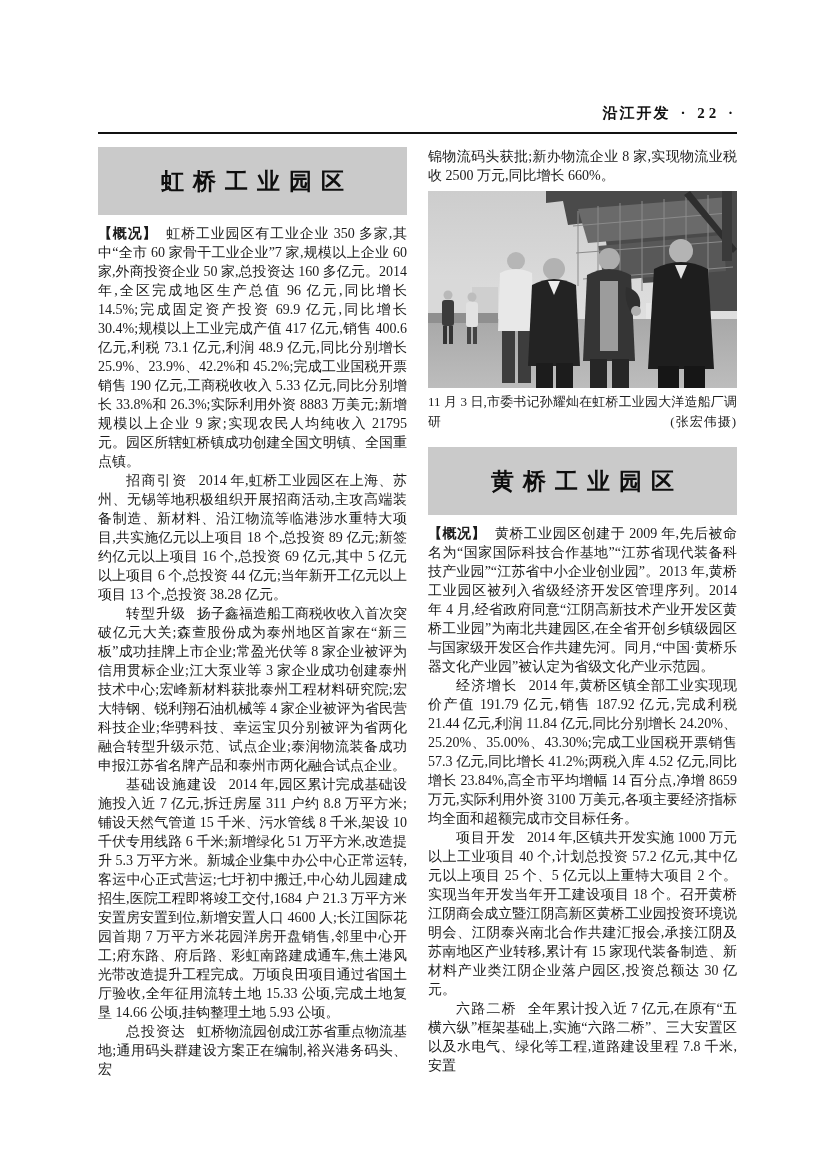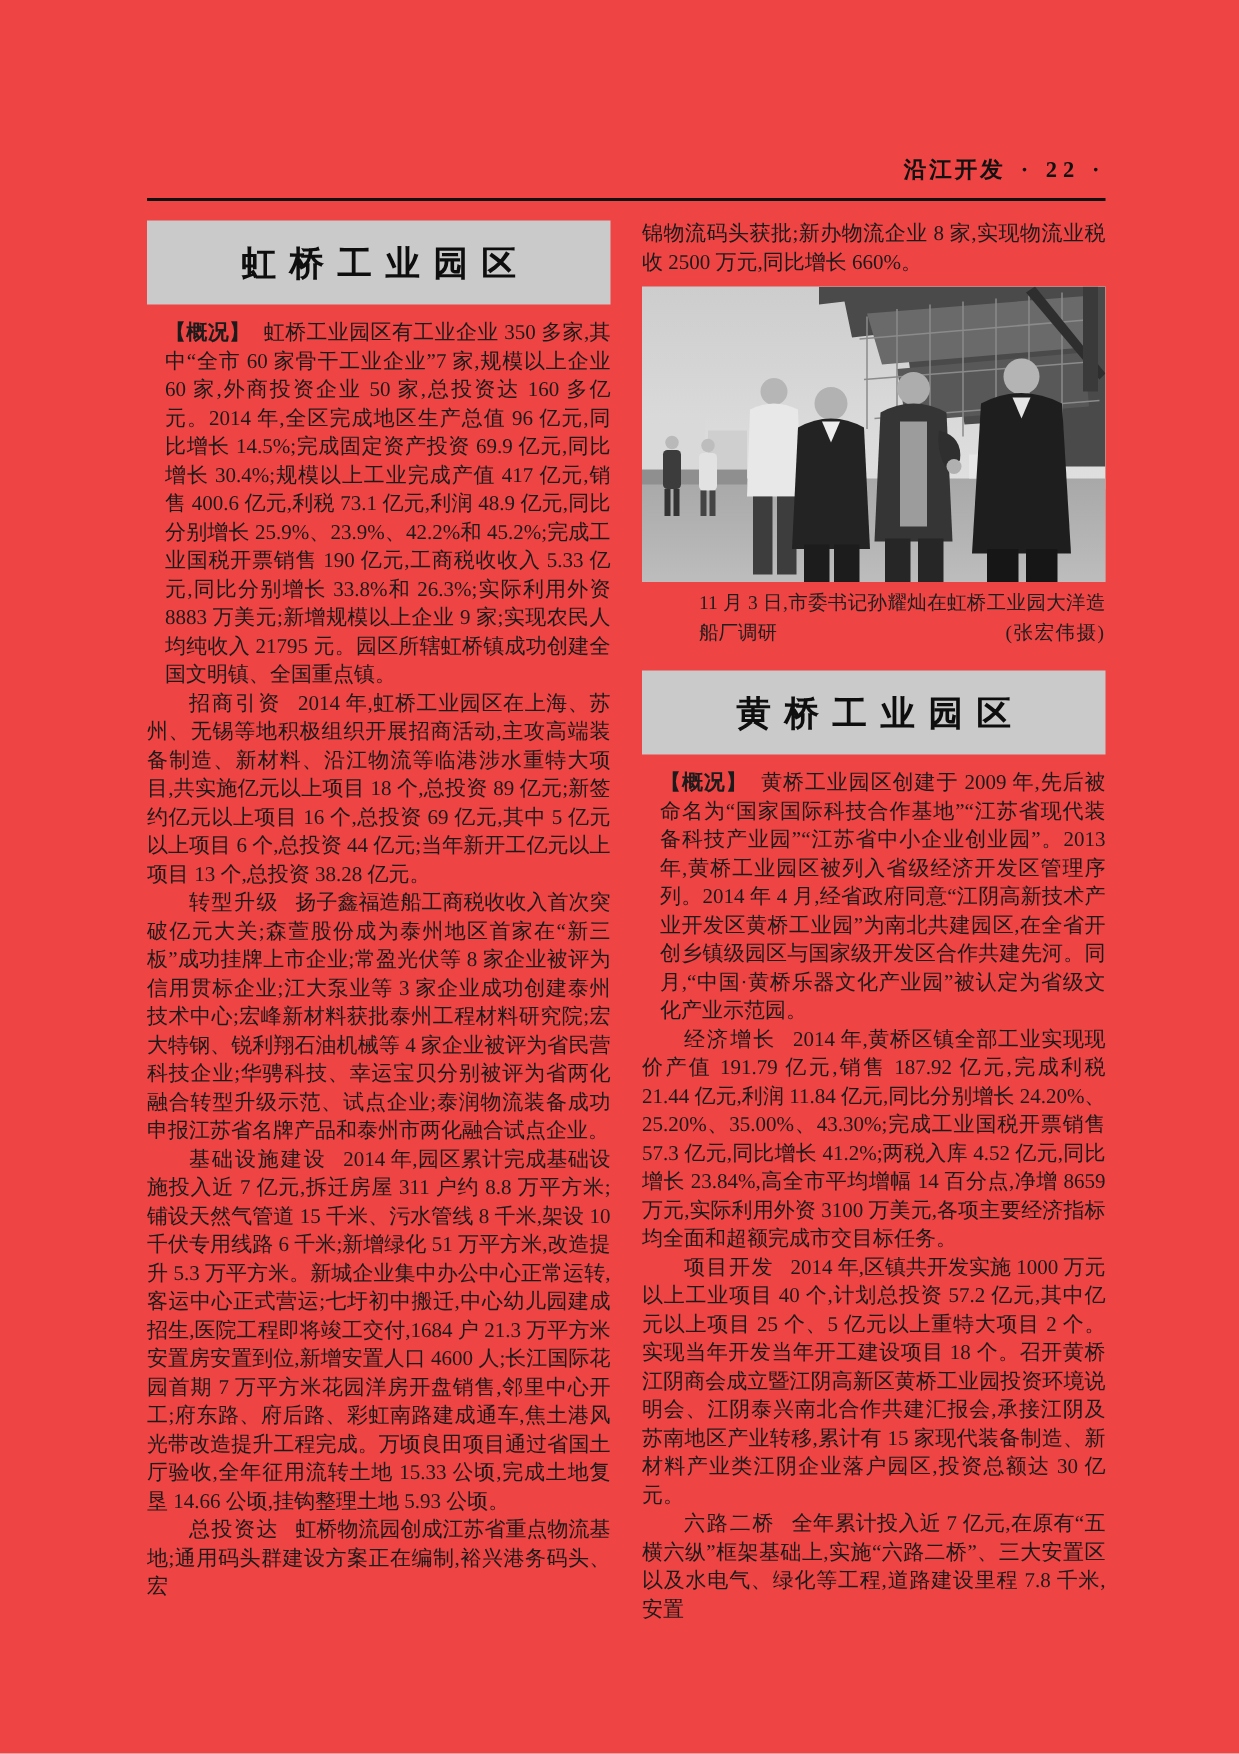--- a/index.html
+++ b/index.html
@@ -1,51 +1,51 @@
 <!DOCTYPE html>
 <html><head>
 <meta charset="utf-8">
 <style>
   * { margin:0; padding:0; box-sizing:border-box; }
   html,body { background:#e9e9e9; }
   .page {
-    width:826px; height:1169px; background:#ef4444; margin:0 auto;
+    width:826px; height:1169px; background:#ffffff; margin:0 auto;
     position:relative; overflow:hidden;
     padding:104px 89px 0 98px;
     font-family:"Liberation Serif", serif;
     color:#1b1b1b;
   }
   
   .page-header { display:flex; justify-content:flex-end; align-items:baseline;
     font-size:15px; font-weight:bold; letter-spacing:2px; color:#111; }
   .page-header .pageno { margin-left:10px; letter-spacing:4px; }
   .header-rule { border:none; border-top:2.5px solid #111; margin-top:9px; }
 
   
   .columns { display:flex; gap:21px; margin-top:13px; }
   .col { width:309px; flex:0 0 309px; }
 
   .title-box {
-    background:#cacaca; height:56px; display:flex; align-items:center; justify-content:center;
+    background:#cacaca; height:68px; display:flex; align-items:center; justify-content:center;
     font-family:"Liberation Sans", sans-serif; font-weight:bold;
     font-size:23px; letter-spacing:9px; color:#0e0e0e; text-indent:9px;
     margin-bottom:9px;
   }
   .title-box.second { margin-top:15px; }
 
   .body-text { font-size:14px; line-height:19px; text-align:justify; }
   .para { text-indent:2em; }
-  .para-overview { text-indent:0;margin-left:12px; }
+  .para-overview { text-indent:0; }
   .overview-label { font-family:"Liberation Sans", sans-serif; font-weight:bold; padding-right:9px; }
   .runin { letter-spacing:1px; padding-right:11px; }
 
   
   .photo-wrap { margin-top:6px; width:309px; height:197px; background:#c4c4c4; overflow:hidden; }
   .photo-wrap svg { display:block; }
-  .caption { font-size:13px; line-height:20px; text-align:justify; margin-top:4px; color:#1e1e1e;margin-left:38px; }
+  .caption { font-size:13px; line-height:20px; text-align:justify; margin-top:4px; color:#1e1e1e; }
   .caption .cap-text { text-indent:2em; }
   .caption .credit { float:right; letter-spacing:1px; }
 </style>
 </head>
 <body>
 
 <div class="page">
 
   <div class="page-header">
     <span>沿江开发</span>

